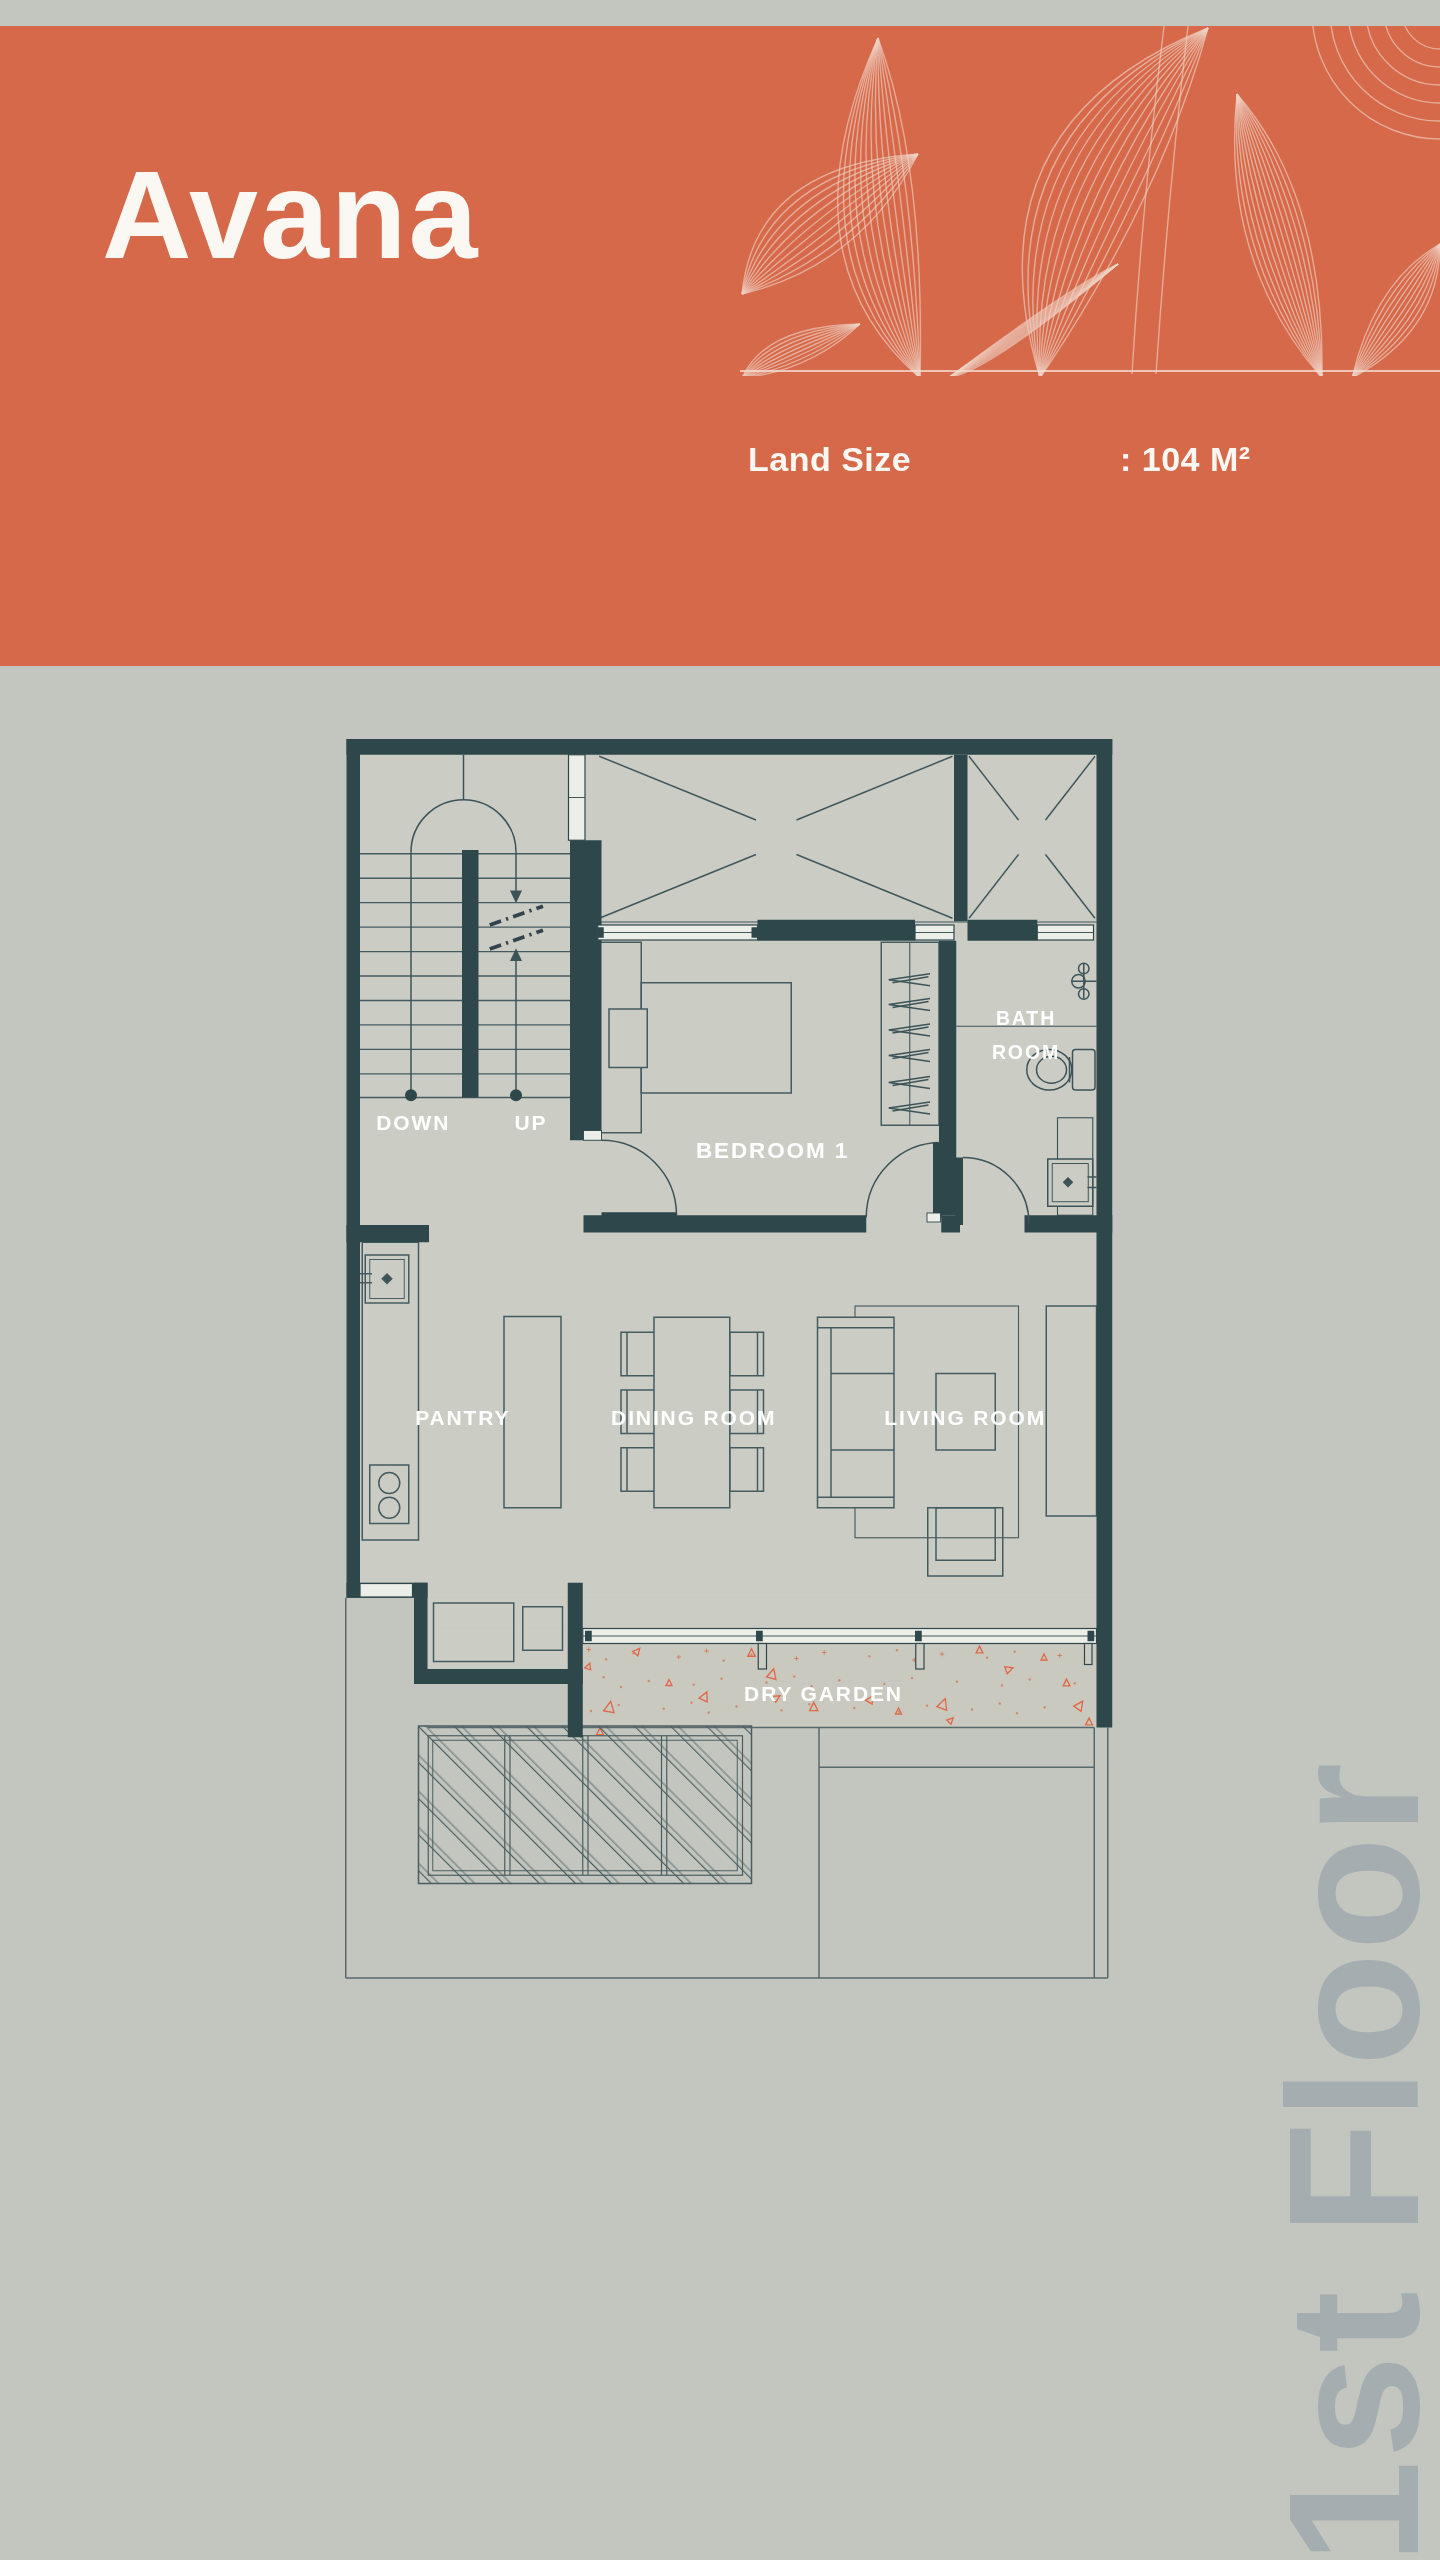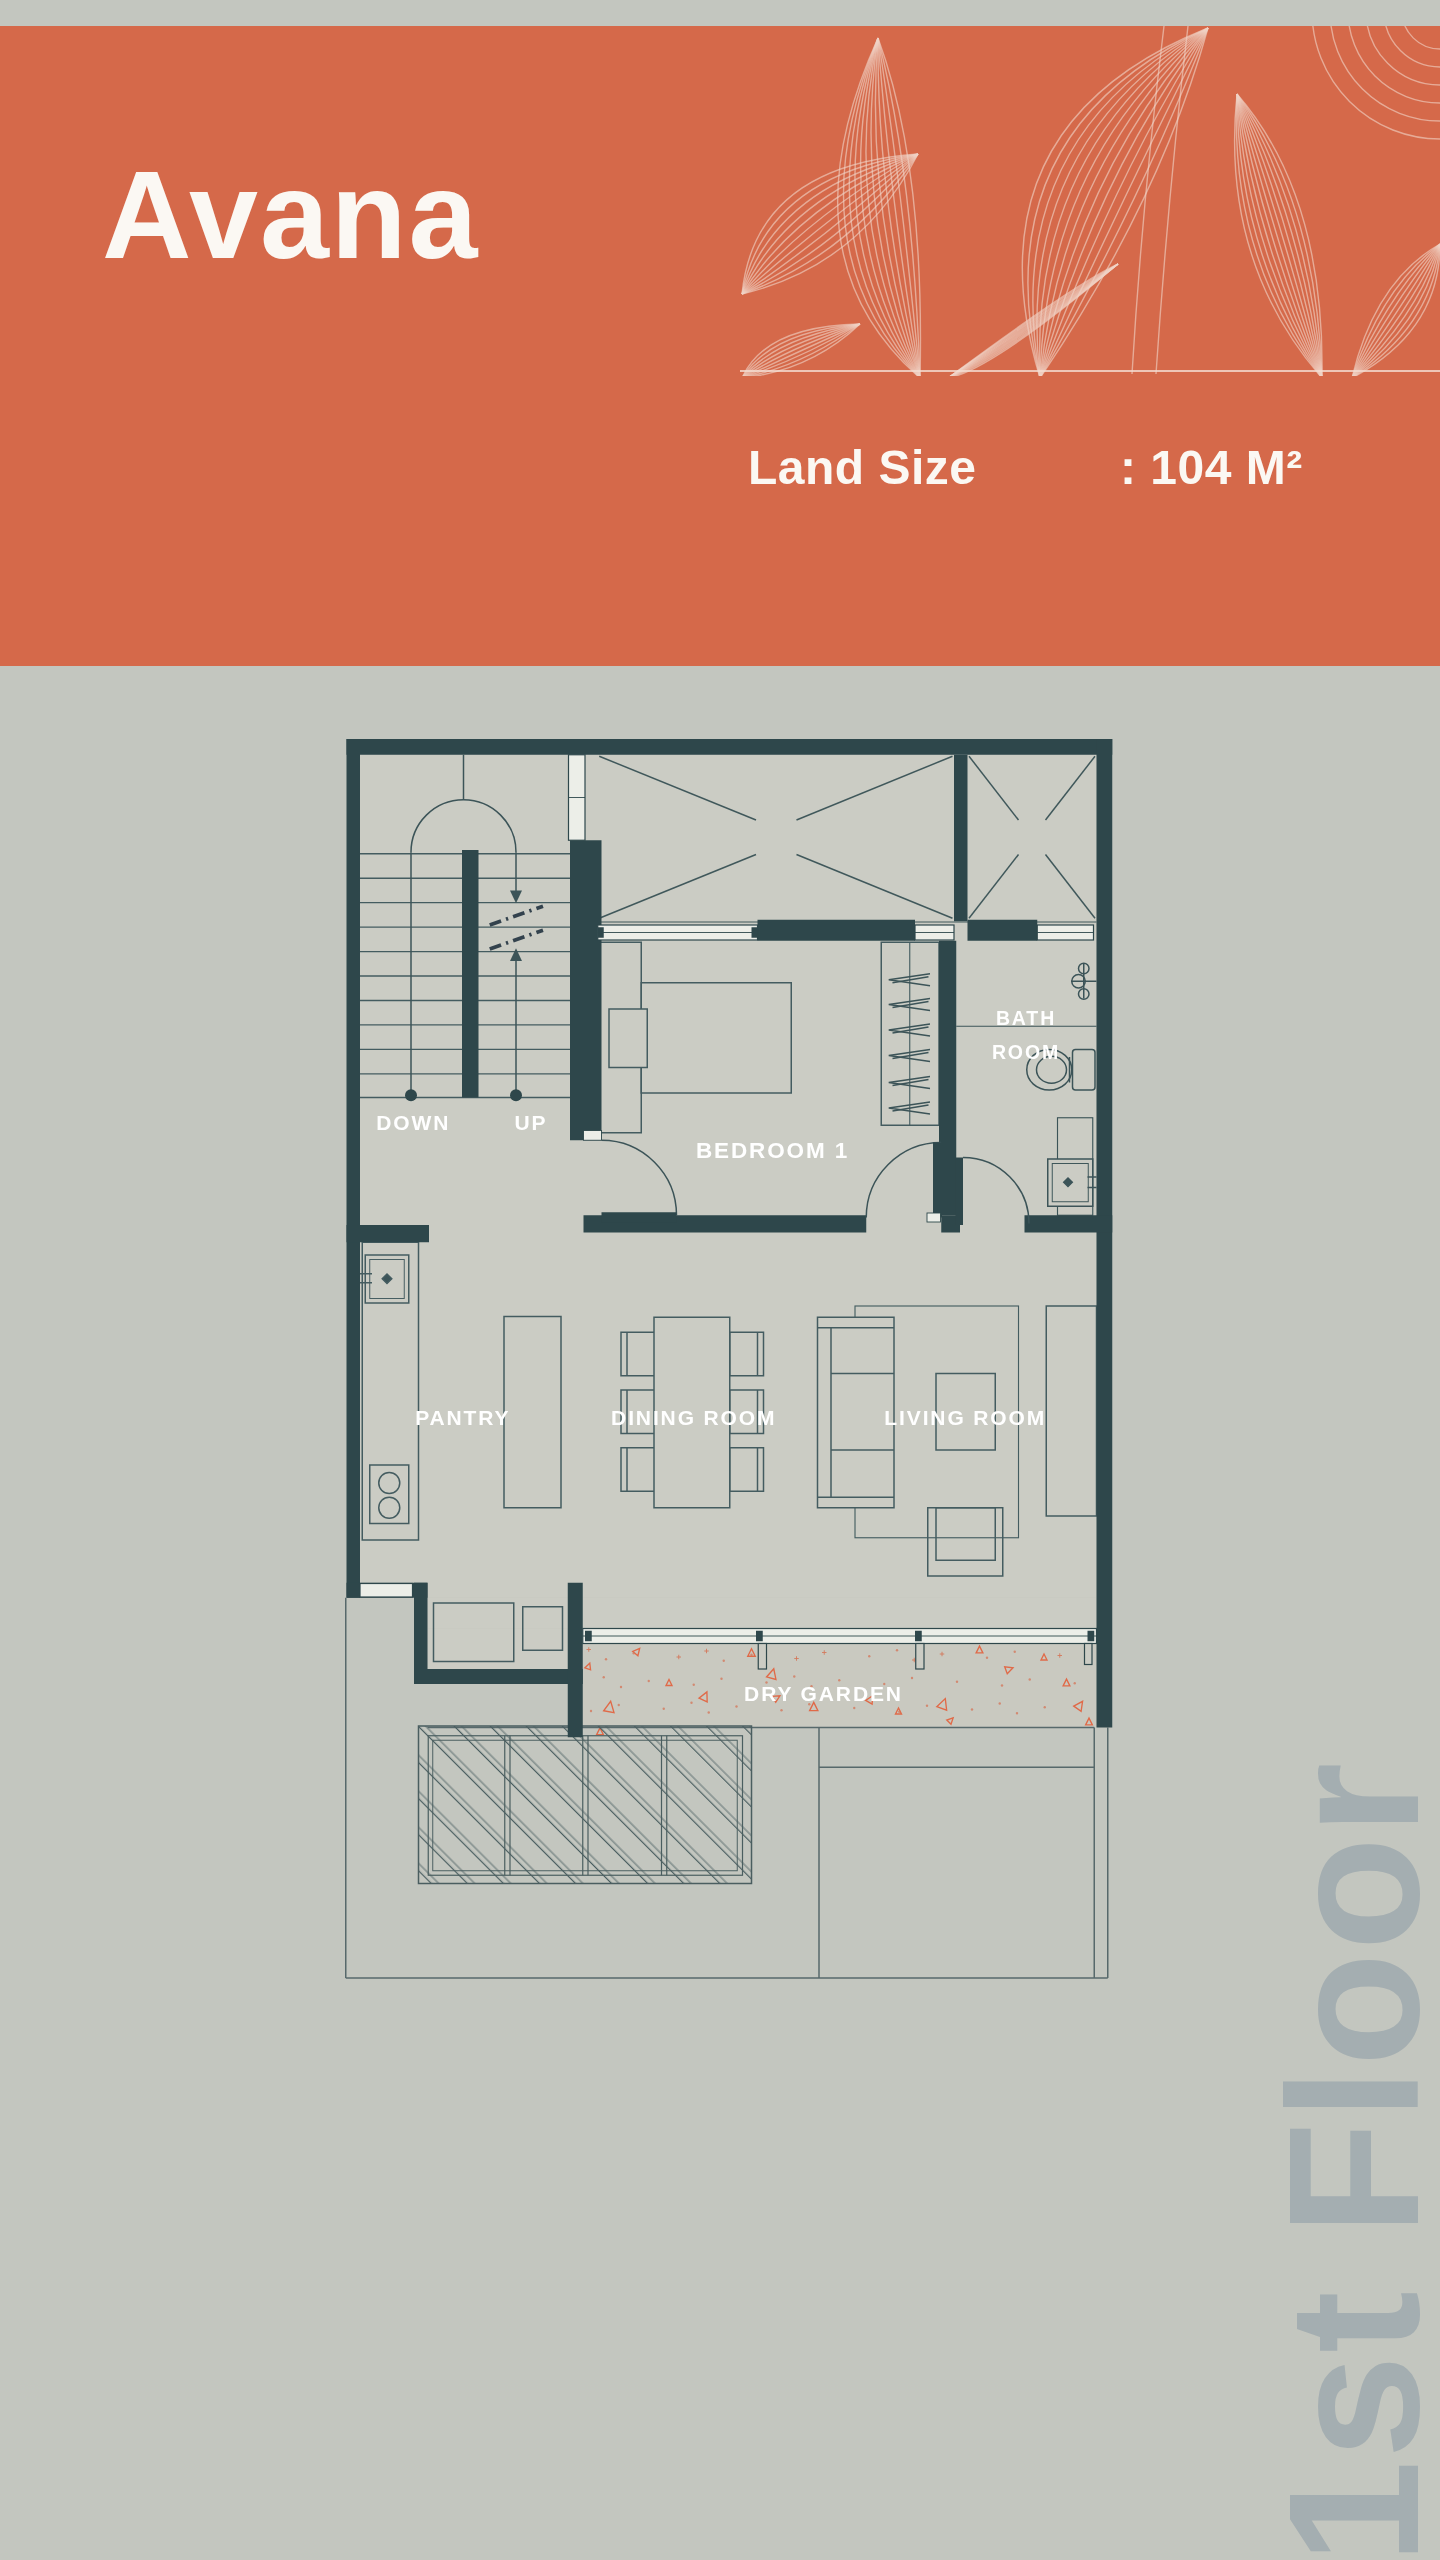--- a/index.html
+++ b/index.html
@@ -8,21 +8,21 @@
     background:#c3c6bf;font-family:"Liberation Sans","DejaVu Sans",sans-serif;
   }
   
   .header{position:absolute;left:0;top:0;width:1440px;height:640px;background:#d5694a;margin-top:26px;}
   .brand-title{
     position:absolute;left:102px;top:118px;margin:0;
     font-size:124px;font-weight:700;letter-spacing:2px;color:#fbf8f3;
   }
   .leaf-art{position:absolute;left:740px;top:0;}
   .spec{position:absolute;left:748px;top:414px;width:640px;color:#fbf8f3;}
-  .spec-row{display:flex;margin-bottom:44px;font-size:48px;font-weight:700;letter-spacing:.5px;justify-content:space-between;}
+  .spec-row{display:flex;margin-bottom:44px;font-size:34px;font-weight:700;letter-spacing:.5px;justify-content:space-between;}
   .spec-label{width:372px;}
   .spec-value{flex:1;}
   
   .plan-wrap{position:absolute;left:0;top:640px;width:1440px;height:1920px;}
   svg text{font-family:"Liberation Sans","DejaVu Sans",sans-serif;}
   .room-label{fill:#ffffff;font-weight:700;font-size:28px;letter-spacing:2.5px;}
   .room-label.big{font-size:30px;}
   .room-label.small{font-size:26px;}
   
   .floor-label{

